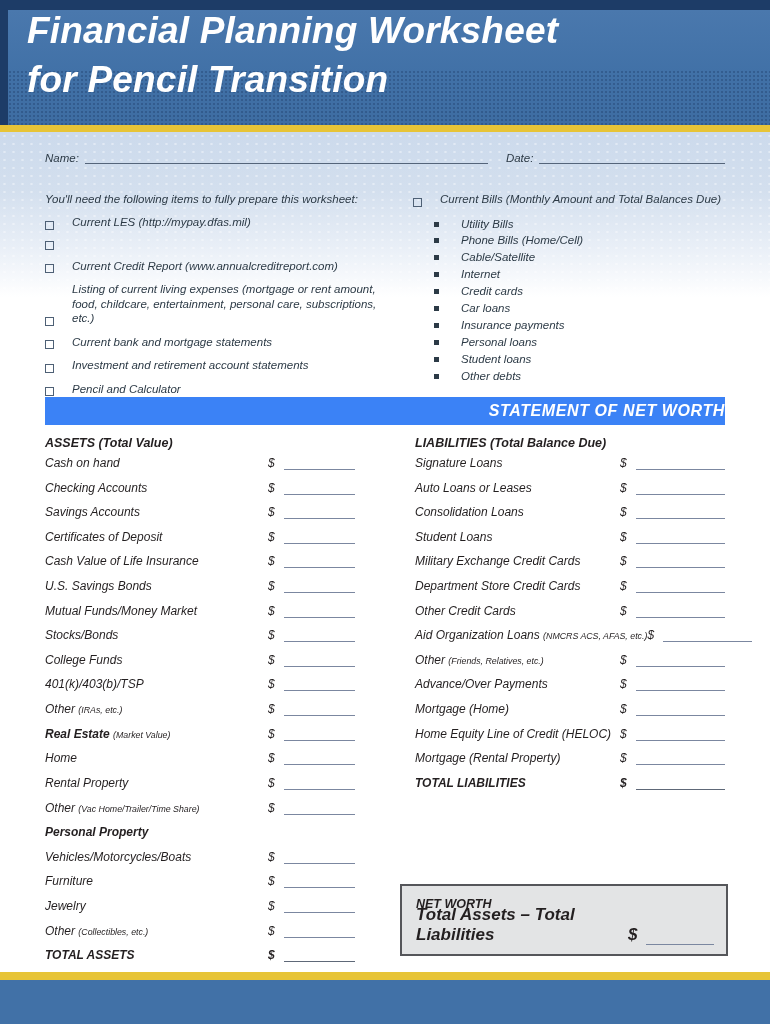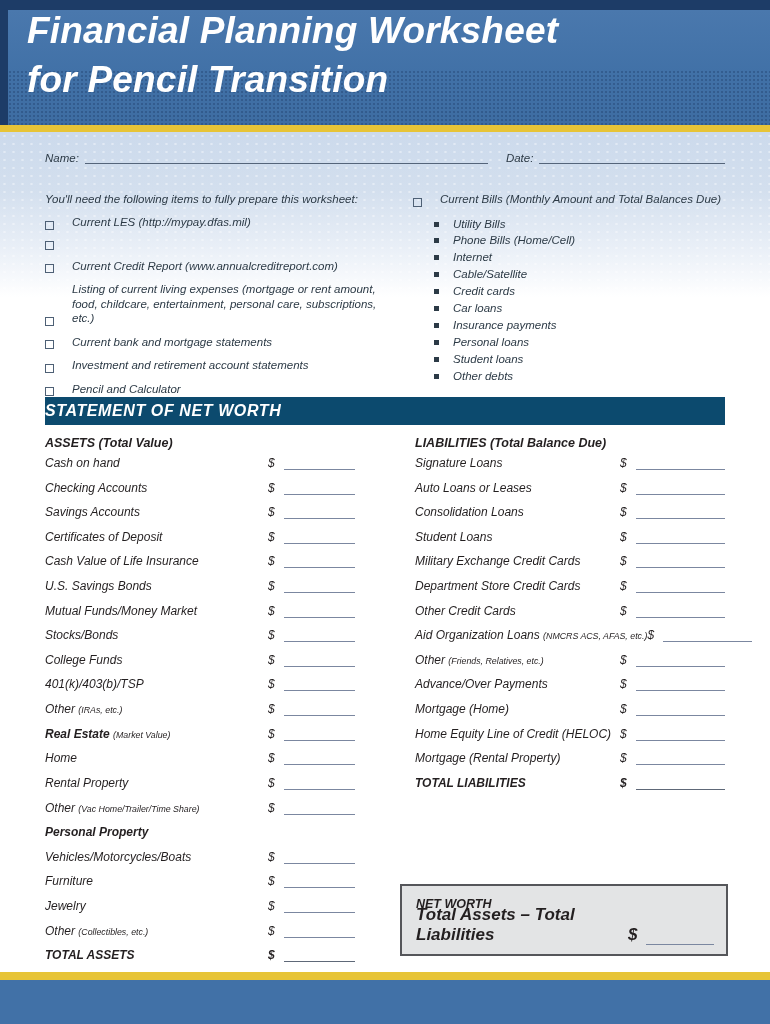--- a/index.html
+++ b/index.html
@@ -39,26 +39,26 @@
   
   .prep-left  { position:absolute; left:45px; top:192px; width:352px; font-size:11.5px;
                 color:#2c3a46; z-index:3; }
   .prep-intro { margin-bottom:9px; line-height:14px; }
   .check-item { display:flex; gap:18px; margin-bottom:9px; line-height:14.5px;align-items:flex-end; }
   .checkbox   { width:9px; height:9px; border:1px solid #4e6075; background:transparent;
                 margin-top:2px; flex:none; }
   .prep-right { position:absolute; left:413px; top:192px; width:316px; font-size:11.5px;
                 color:#2c3a46; z-index:3; }
   .bills-list { margin-top:4px; }
-  .bill-item  { display:flex; gap:14px; line-height:16.9px; padding-left:21px; }
+  .bill-item  { display:flex; gap:22px; line-height:16.9px; padding-left:21px; }
   .bullet     { width:5px; height:5px; background:#2c3a46; margin-top:6px; flex:none; }
 
   
-  .snw-bar { position:absolute; left:45px; top:397px; width:680px; height:28px; background:#0c4a6e;
-             color:#ffffff; display:flex; align-items:center; justify-content:flex-start;
+  .snw-bar { position:absolute; left:45px; top:397px; width:680px; height:28px; background:#3b82f6;
+             color:#ffffff; display:flex; align-items:center; justify-content:flex-end;
              font-size:16px; font-weight:600; letter-spacing:0.6px; }
   .col { position:absolute; top:430px; width:310px; color:#231f20; }
   .col-assets { left:45px; }
   .col-liab   { left:415px; }
   .col-header { font-weight:bold; font-size:12.5px; height:26px; display:flex; align-items:center;
                 white-space:nowrap; }
   .srow  { display:flex; align-items:flex-start; height:24.62px; font-size:12px; }
   .lbl   { flex:1; white-space:nowrap; padding-bottom:3px; }
   .sub   { font-size:8.8px; }
   .amt   { display:flex; width:87px; flex:none; align-items:flex-end; padding-bottom:3px; }
@@ -146,25 +146,25 @@
     <div class="bill-item">
           <span class="bullet"></span>
           <span>Utility Bills</span>
         </div>
         <div class="bill-item">
           <span class="bullet"></span>
           <span>Phone Bills (Home/Cell)</span>
         </div>
         <div class="bill-item">
           <span class="bullet"></span>
+          <span>Cable/Satellite</span>
+        </div>
+        <div class="bill-item">
+          <span class="bullet"></span>
           <span>Internet</span>
-        </div>
-        <div class="bill-item">
-          <span class="bullet"></span>
-          <span>Cable/Satellite</span>
         </div>
         <div class="bill-item">
           <span class="bullet"></span>
           <span>Credit cards</span>
         </div>
         <div class="bill-item">
           <span class="bullet"></span>
           <span>Car loans</span>
         </div>
         <div class="bill-item">

